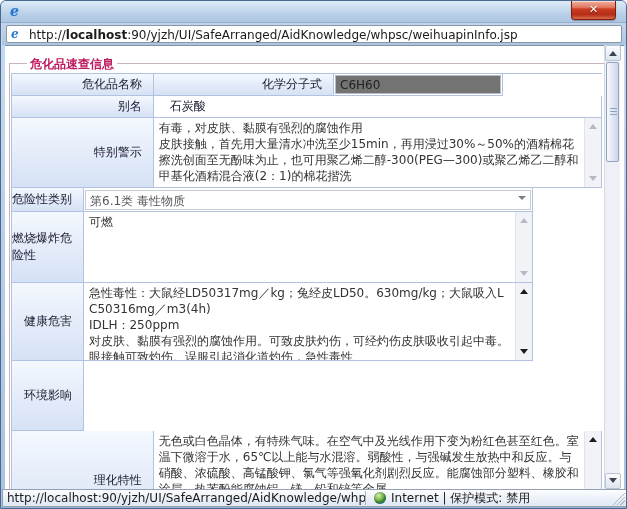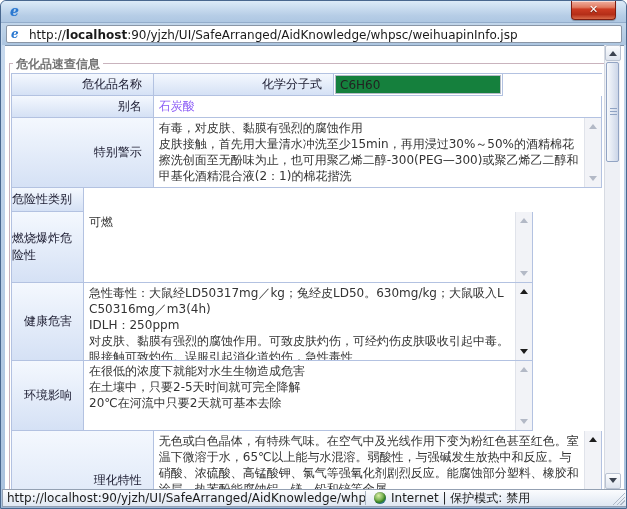--- a/index.html
+++ b/index.html
@@ -35,22 +35,22 @@
     color:#2a78d0; font:italic bold 12px/15px "DejaVu Serif","Liberation Serif",serif; }
   .url-text { position:absolute; left:22px; top:2px; white-space:nowrap; color:#1a1a1a; }
   .url-text .dom { font-weight:bold; }
 
   
   .content { position:absolute; left:4px; top:44px; width:619px; height:444px;
     background:#fff; border-top:1px solid #7f93ab; overflow:hidden; }
 
   .fieldset { position:absolute; left:4px; top:17px; width:597px; height:900px;
     border:1px solid #c9b3bd; border-bottom:none; }
-  .legend { position:absolute; left:3px; top:-8px; background:#fff; padding:0 3px;
-    color:#737373; font-weight:bold; }
+  .legend { position:absolute; left:17px; top:-8px; background:#fff; padding:0 3px;
+    color:#be185d; font-weight:bold; }
 
   .grid { position:absolute; left:6px; top:27px; width:591px;
     border-top:1px solid #b3c2e1; border-left:1px solid #b3c2e1; }
   .row { display:flex; }
   .cell { border-right:1px solid #b3c2e1; border-bottom:1px solid #b3c2e1; position:relative; }
   .lbl { background:linear-gradient(#f4f8fe,#d5e1f5);
     display:flex; align-items:center; justify-content:flex-end;
     padding-right:11px; color:#1b1b30; }
   .val { background:#fff; }
 
@@ -58,23 +58,23 @@
   .w-lbl2 { width:180px; }  .w-val2 { width:169px; }
   .w-wide { width:449px; }
   .w-grp  { width:70px; }   .w-sub  { width:72px;font-family:Liberation Serif, serif; }
 
   .h-s { height:22px; }  .h-sel { height:24px; }
 
   .input-phenol { position:absolute; left:2px; top:2px; width:95px; height:18px;
     border:2px solid #4cb4cf; border-radius:3px; background:#f2fafd;
     padding:0 3px; line-height:14px; color:#222; }
   .input-plain { position:absolute; left:1px; top:1px; width:166px; height:19px;
-    border:1px solid #b4bcc8; background:#15803d; padding:1px 4px; line-height:16px; color:#222; }
+    border:1px solid #b4bcc8; background:#737373; padding:1px 4px; line-height:16px; color:#222; }
   .input-flat { position:absolute; left:0; top:0; right:0; bottom:0;
-    padding:2px 5px; line-height:17px; color:#8b5cf6; background:#fff; }
+    padding:2px 16px; line-height:17px; color:#0f172a; background:#fff; }
 
   .ta { position:absolute; left:0; top:0; right:0; bottom:0; background:#fff;
     padding:2px 22px 2px 5px; line-height:16px; color:#333;
     white-space:pre-wrap; word-break:break-all; overflow:hidden; }
   .ta-scroll { position:absolute; right:0; top:0; bottom:0; width:17px;
     background:#f2f3f7; border-left:1px solid #e0e3ea; }
   .sb-arrow { position:absolute; left:50%; margin-left:-4px; width:0; height:0;
     border-left:4px solid transparent; border-right:4px solid transparent; }
   .up { top:6px; border-bottom:5px solid #b3b9c6; }
   .dn { bottom:6px; border-top:5px solid #b3b9c6; }
@@ -168,20 +168,24 @@
             <i class="sb-arrow dn"></i>
           </div>
         </div>
       </div>
 
       <div class="row">
         <div style="display:flex; flex-direction:column;">
 
           <div class="row">
             <div class="cell lbl w-sub h-sel">危险性类别</div>
+            <div class="cell val w-wide h-sel">
+              <div class="select">第6.1类 毒性物质</div>
+              <i class="select-arrow"></i>
+            </div>
           </div>
 
           <div class="row">
             <div class="cell lbl w-sub" style="height:71px;">燃烧爆炸危险性</div>
             <div class="cell val w-wide" style="height:71px;">
               <div class="ta">可燃</div>
               <div class="ta-scroll">
                 <i class="sb-arrow up"></i>
                 <i class="sb-arrow dn"></i>
               </div>
@@ -197,29 +201,20 @@
 吸入高浓度蒸气可致头痛、头晕、乏力、视物模糊、肺水肿等</div>
               <div class="ta-scroll active">
                 <i class="sb-arrow up"></i>
                 <i class="sb-arrow dn"></i>
               </div>
             </div>
           </div>
 
           <div class="row">
             <div class="cell lbl w-sub" style="height:70px;">环境影响</div>
-            <div class="cell val w-wide" style="height:70px;">
-              <div class="ta">在很低的浓度下就能对水生生物造成危害
-在土壤中，只要2-5天时间就可完全降解
-20℃在河流中只要2天就可基本去除</div>
-              <div class="ta-scroll">
-                <i class="sb-arrow up"></i>
-                <i class="sb-arrow dn"></i>
-              </div>
-            </div>
           </div>
 
         </div>
       </div>
 
       <div class="row">
         <div class="cell lbl w-lbl1" style="height:100px;">理化特性</div>
         <div class="cell val w-wide" style="height:100px;">
           <div class="ta">无色或白色晶体，有特殊气味。在空气中及光线作用下变为粉红色甚至红色。室温下微溶于水，65℃以上能与水混溶。弱酸性，与强碱发生放热中和反应。与硝酸、浓硫酸、高锰酸钾、氯气等强氧化剂剧烈反应。能腐蚀部分塑料、橡胶和涂层，热苯酚能腐蚀铝、镁、铅和锌等金属
 熔点：40.69℃</div>

